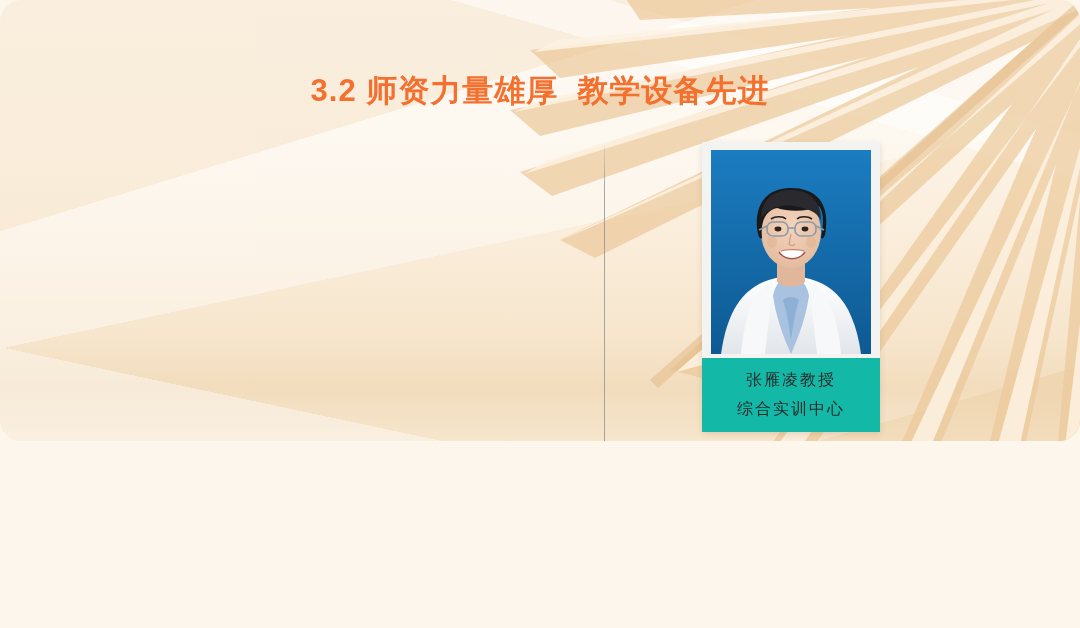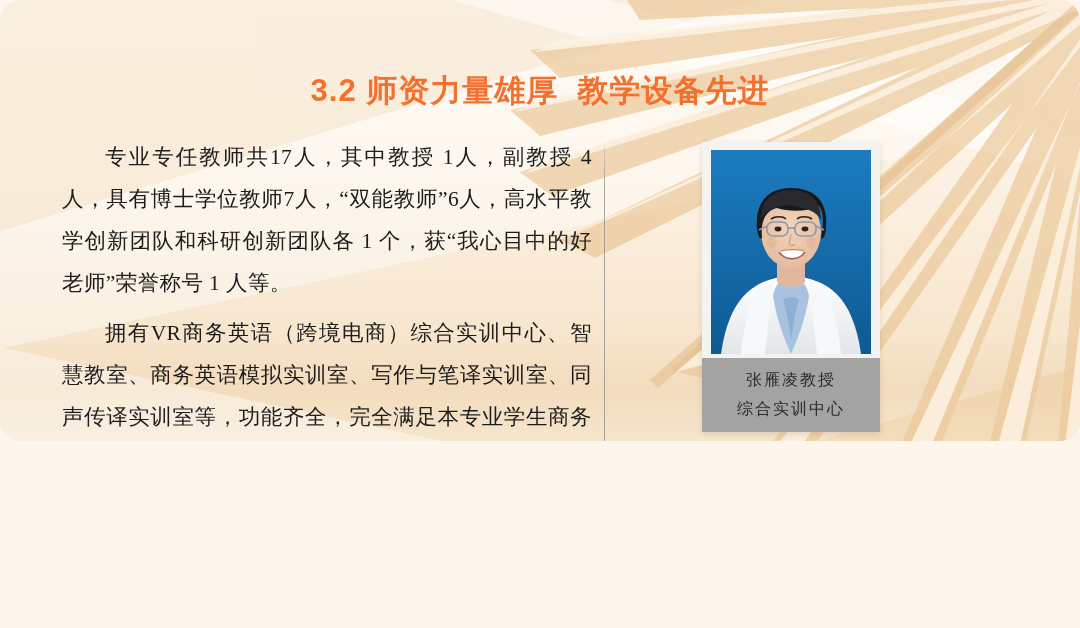--- a/index.html
+++ b/index.html
@@ -107,21 +107,21 @@
     background:#f3f3f1;
     box-shadow:0 2px 6px rgba(120,90,60,.18);
   }
   .photo{
     position:absolute;left:9px;top:8px;width:160px;height:204px;overflow:hidden;
     background:linear-gradient(180deg,#1573b8 0%,#1268a8 55%,#0f5e99 100%);
   }
   .photo svg{position:absolute;left:0;top:0;width:160px;height:204px;}
   .caption{
     position:absolute;left:0;top:216px;width:178px;height:74px;
-    background:#a3a3a3;display:flex;flex-direction:column;
+    background:#14b8a6;display:flex;flex-direction:column;
     align-items:center;justify-content:center;gap:8px;
   }
   .caption div{
     font-family:"Liberation Serif", serif;
     font-size:16px;color:#2a2a2a;letter-spacing:2px;
   }
 </style>
 </head>
 <body>
 
@@ -166,24 +166,20 @@
 
   <div class="podium">
     <div class="shadow"></div>
     <div class="reflect"></div>
     <div class="body"></div>
     <div class="top"></div>
   </div>
 
   <div class="title">3.2 师资力量雄厚  教学设备先进</div>
 
-  <div class="body-col">
-    <p class="para">专业专任教师共17人，其中教授 1人，副教授 4 人，具有博士学位教师7人，“双能教师”6人，高水平教学创新团队和科研创新团队各 1 个，获“我心目中的好老师”荣誉称号 1 人等。</p>
-    <p class="para">拥有VR商务英语（跨境电商）综合实训中心、智慧教室、商务英语模拟实训室、写作与笔译实训室、同声传译实训室等，功能齐全，完全满足本专业学生商务模拟情景教学、跨境直播、实验教学、远程见习等需要。</p>
-  </div>
 
   <div class="divider"></div>
 
   <div class="card">
     <div class="photo">
       <svg viewBox="0 0 160 204" preserveAspectRatio="xMidYMid slice">
         <defs>
           <linearGradient id="bgb" x1="0" y1="0" x2="0" y2="1">
             <stop offset="0" stop-color="#1b7cc0"></stop>
             <stop offset="1" stop-color="#0e5a93"></stop>

